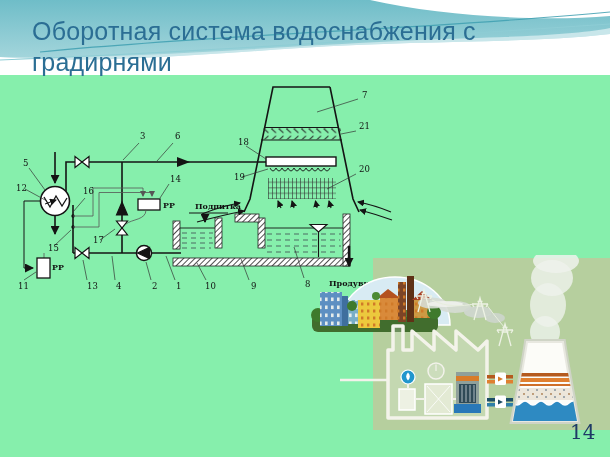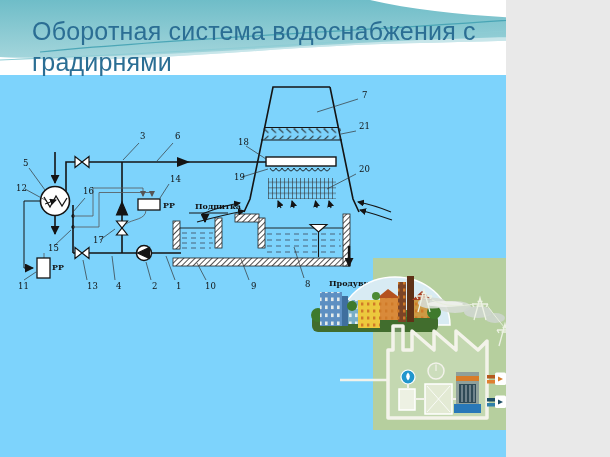--- a/index.html
+++ b/index.html
@@ -1,16 +1,16 @@
 <!DOCTYPE html>
 <html><head>
 <meta charset="utf-8">
 <style>
   html,body{margin:0;padding:0;background:#e9e9e9;}
-  .slide{position:relative;width:506px;height:457px;background:#7dd3fc;overflow:hidden;
+  .slide{position:relative;width:610px;height:457px;background:#86efac;overflow:hidden;
          font-family:"Liberation Sans",sans-serif;}
   .header-wave{position:absolute;left:0;top:0;width:610px;height:75px;display:block;}
   .title{position:absolute;left:32px;top:16px;width:480px;margin:0;
          font-size:25px;line-height:31px;font-weight:400;color:#2b6e94;letter-spacing:.2px;}
   .diagram{position:absolute;left:8px;top:80px;width:385px;height:233px;display:block;}
   .illustration{position:absolute;left:300px;top:255px;width:310px;height:177px;display:block;}
   .page-number{position:absolute;left:570px;top:420px;font-family:"DejaVu Serif",serif;
                font-size:20px;color:#1e3a66;}
   
   .pipe{stroke:#141414;stroke-width:1.6;fill:none;}

